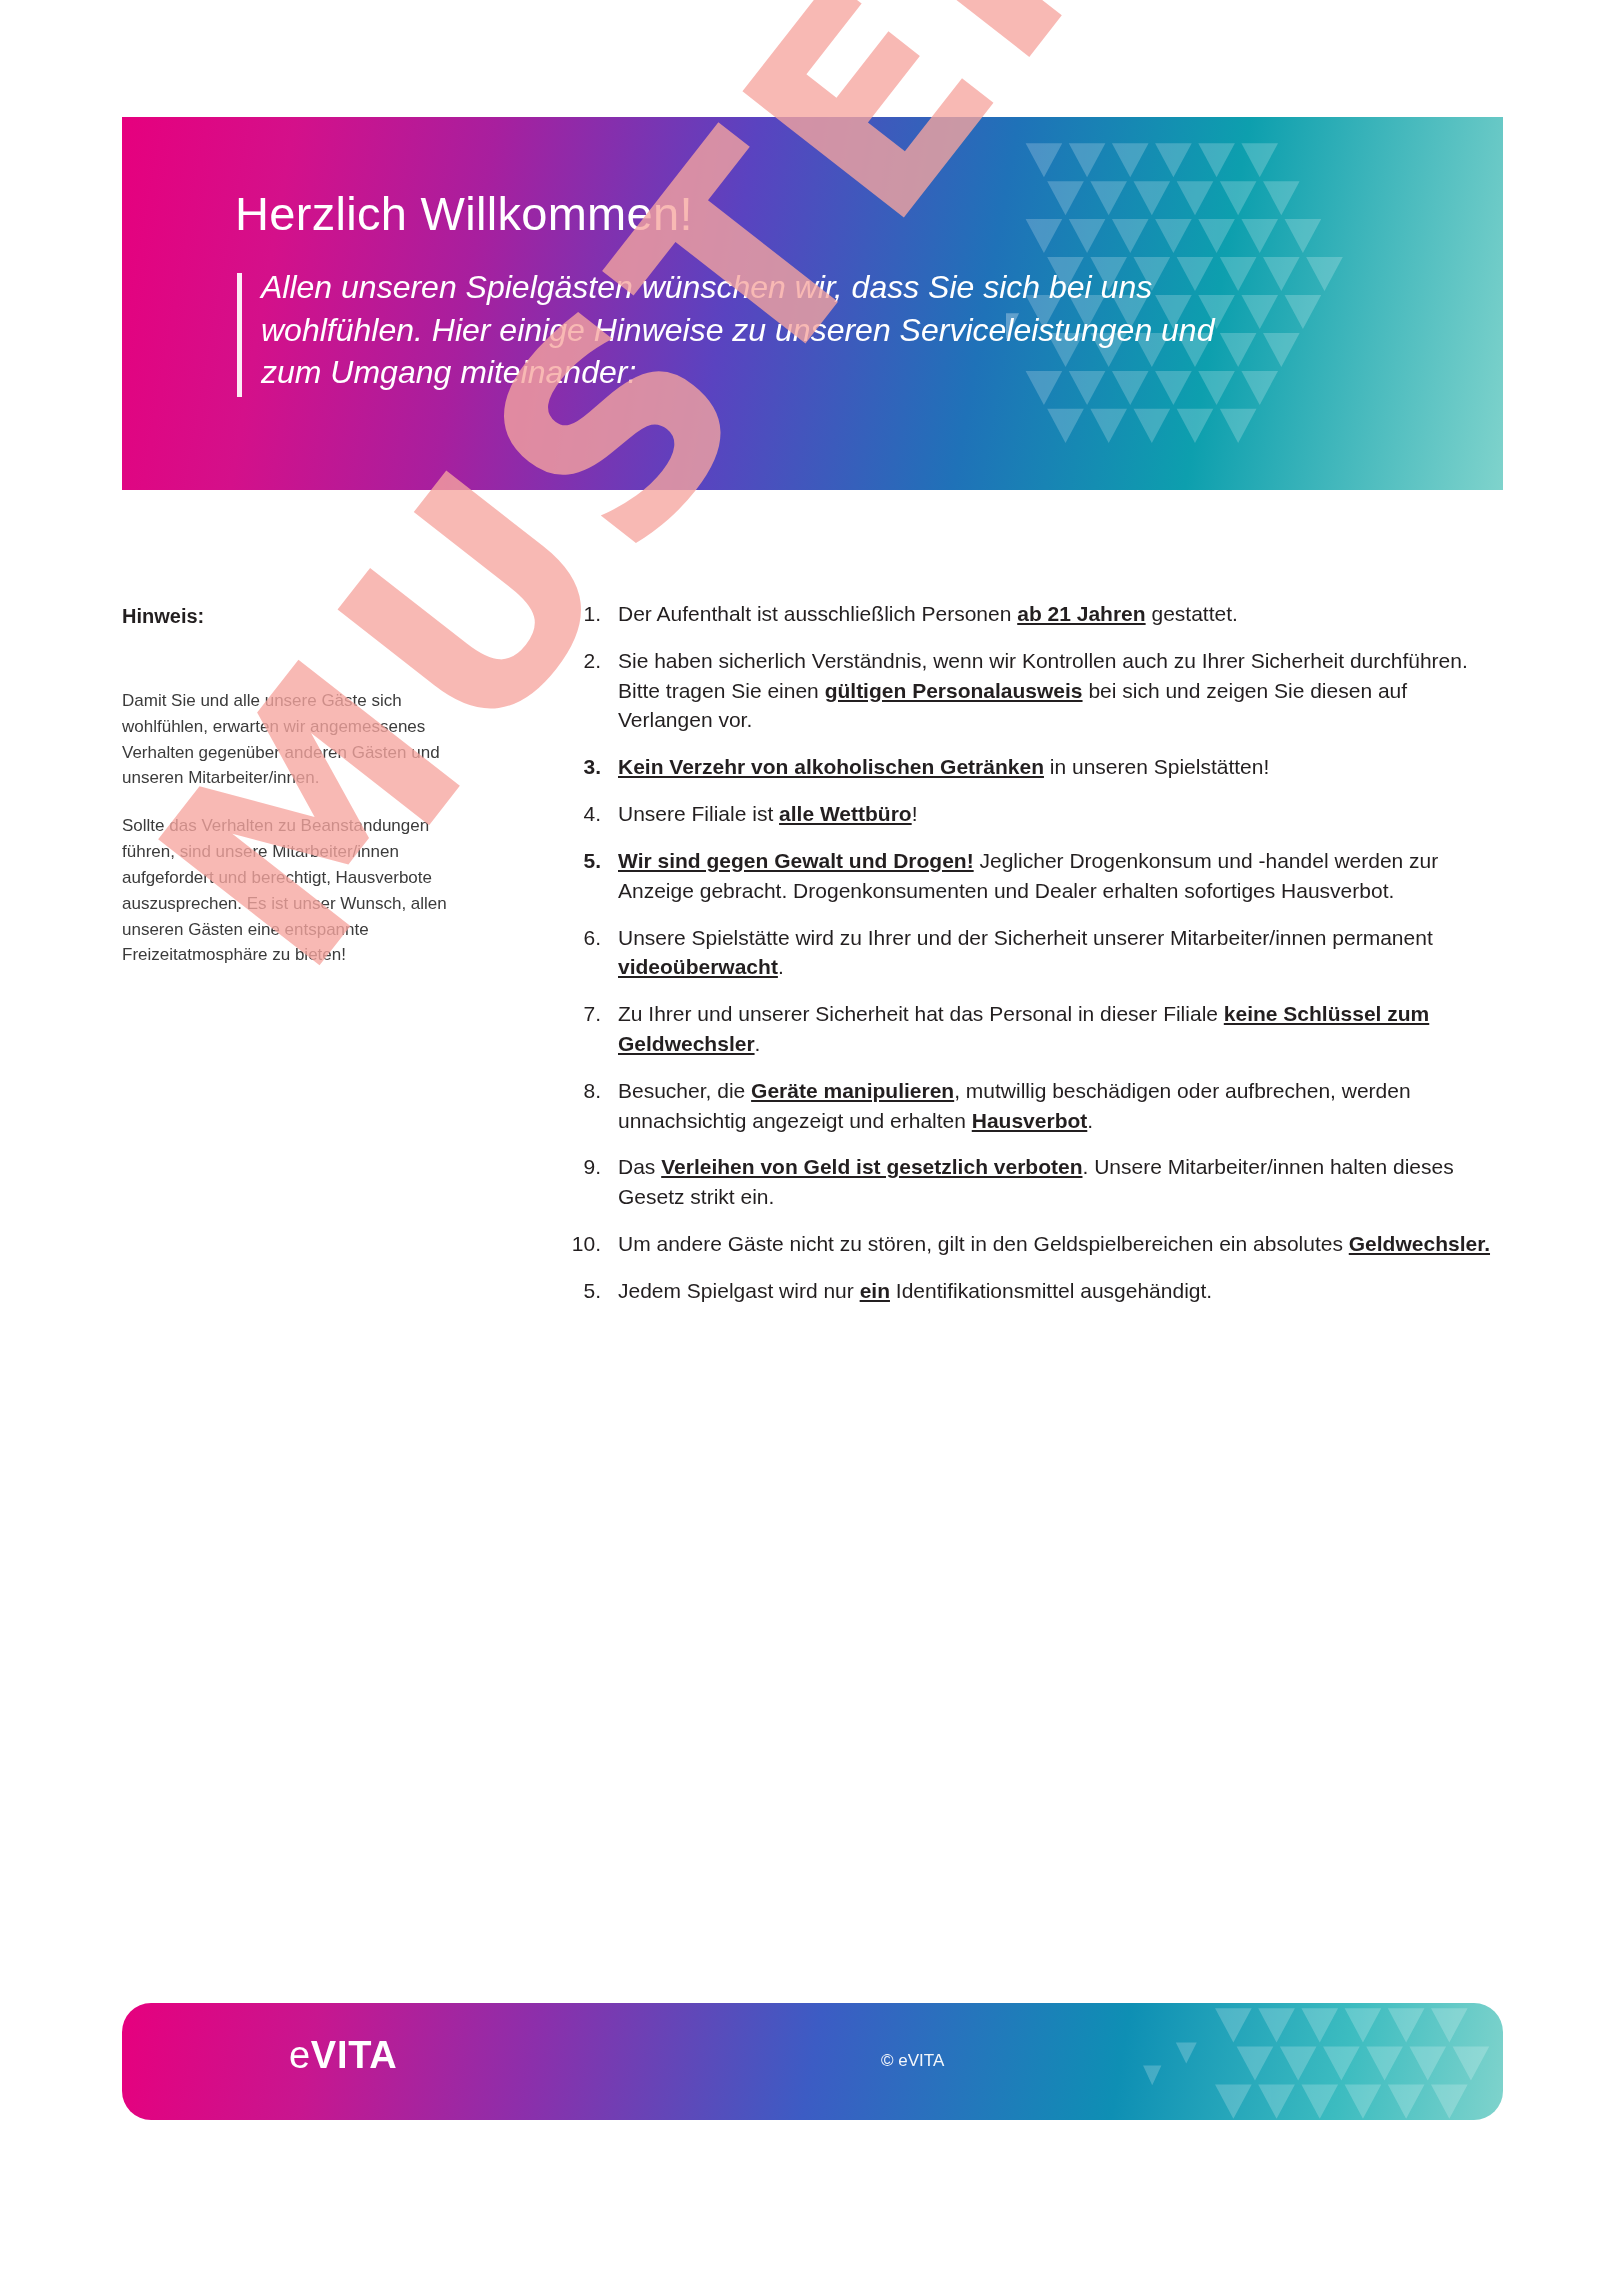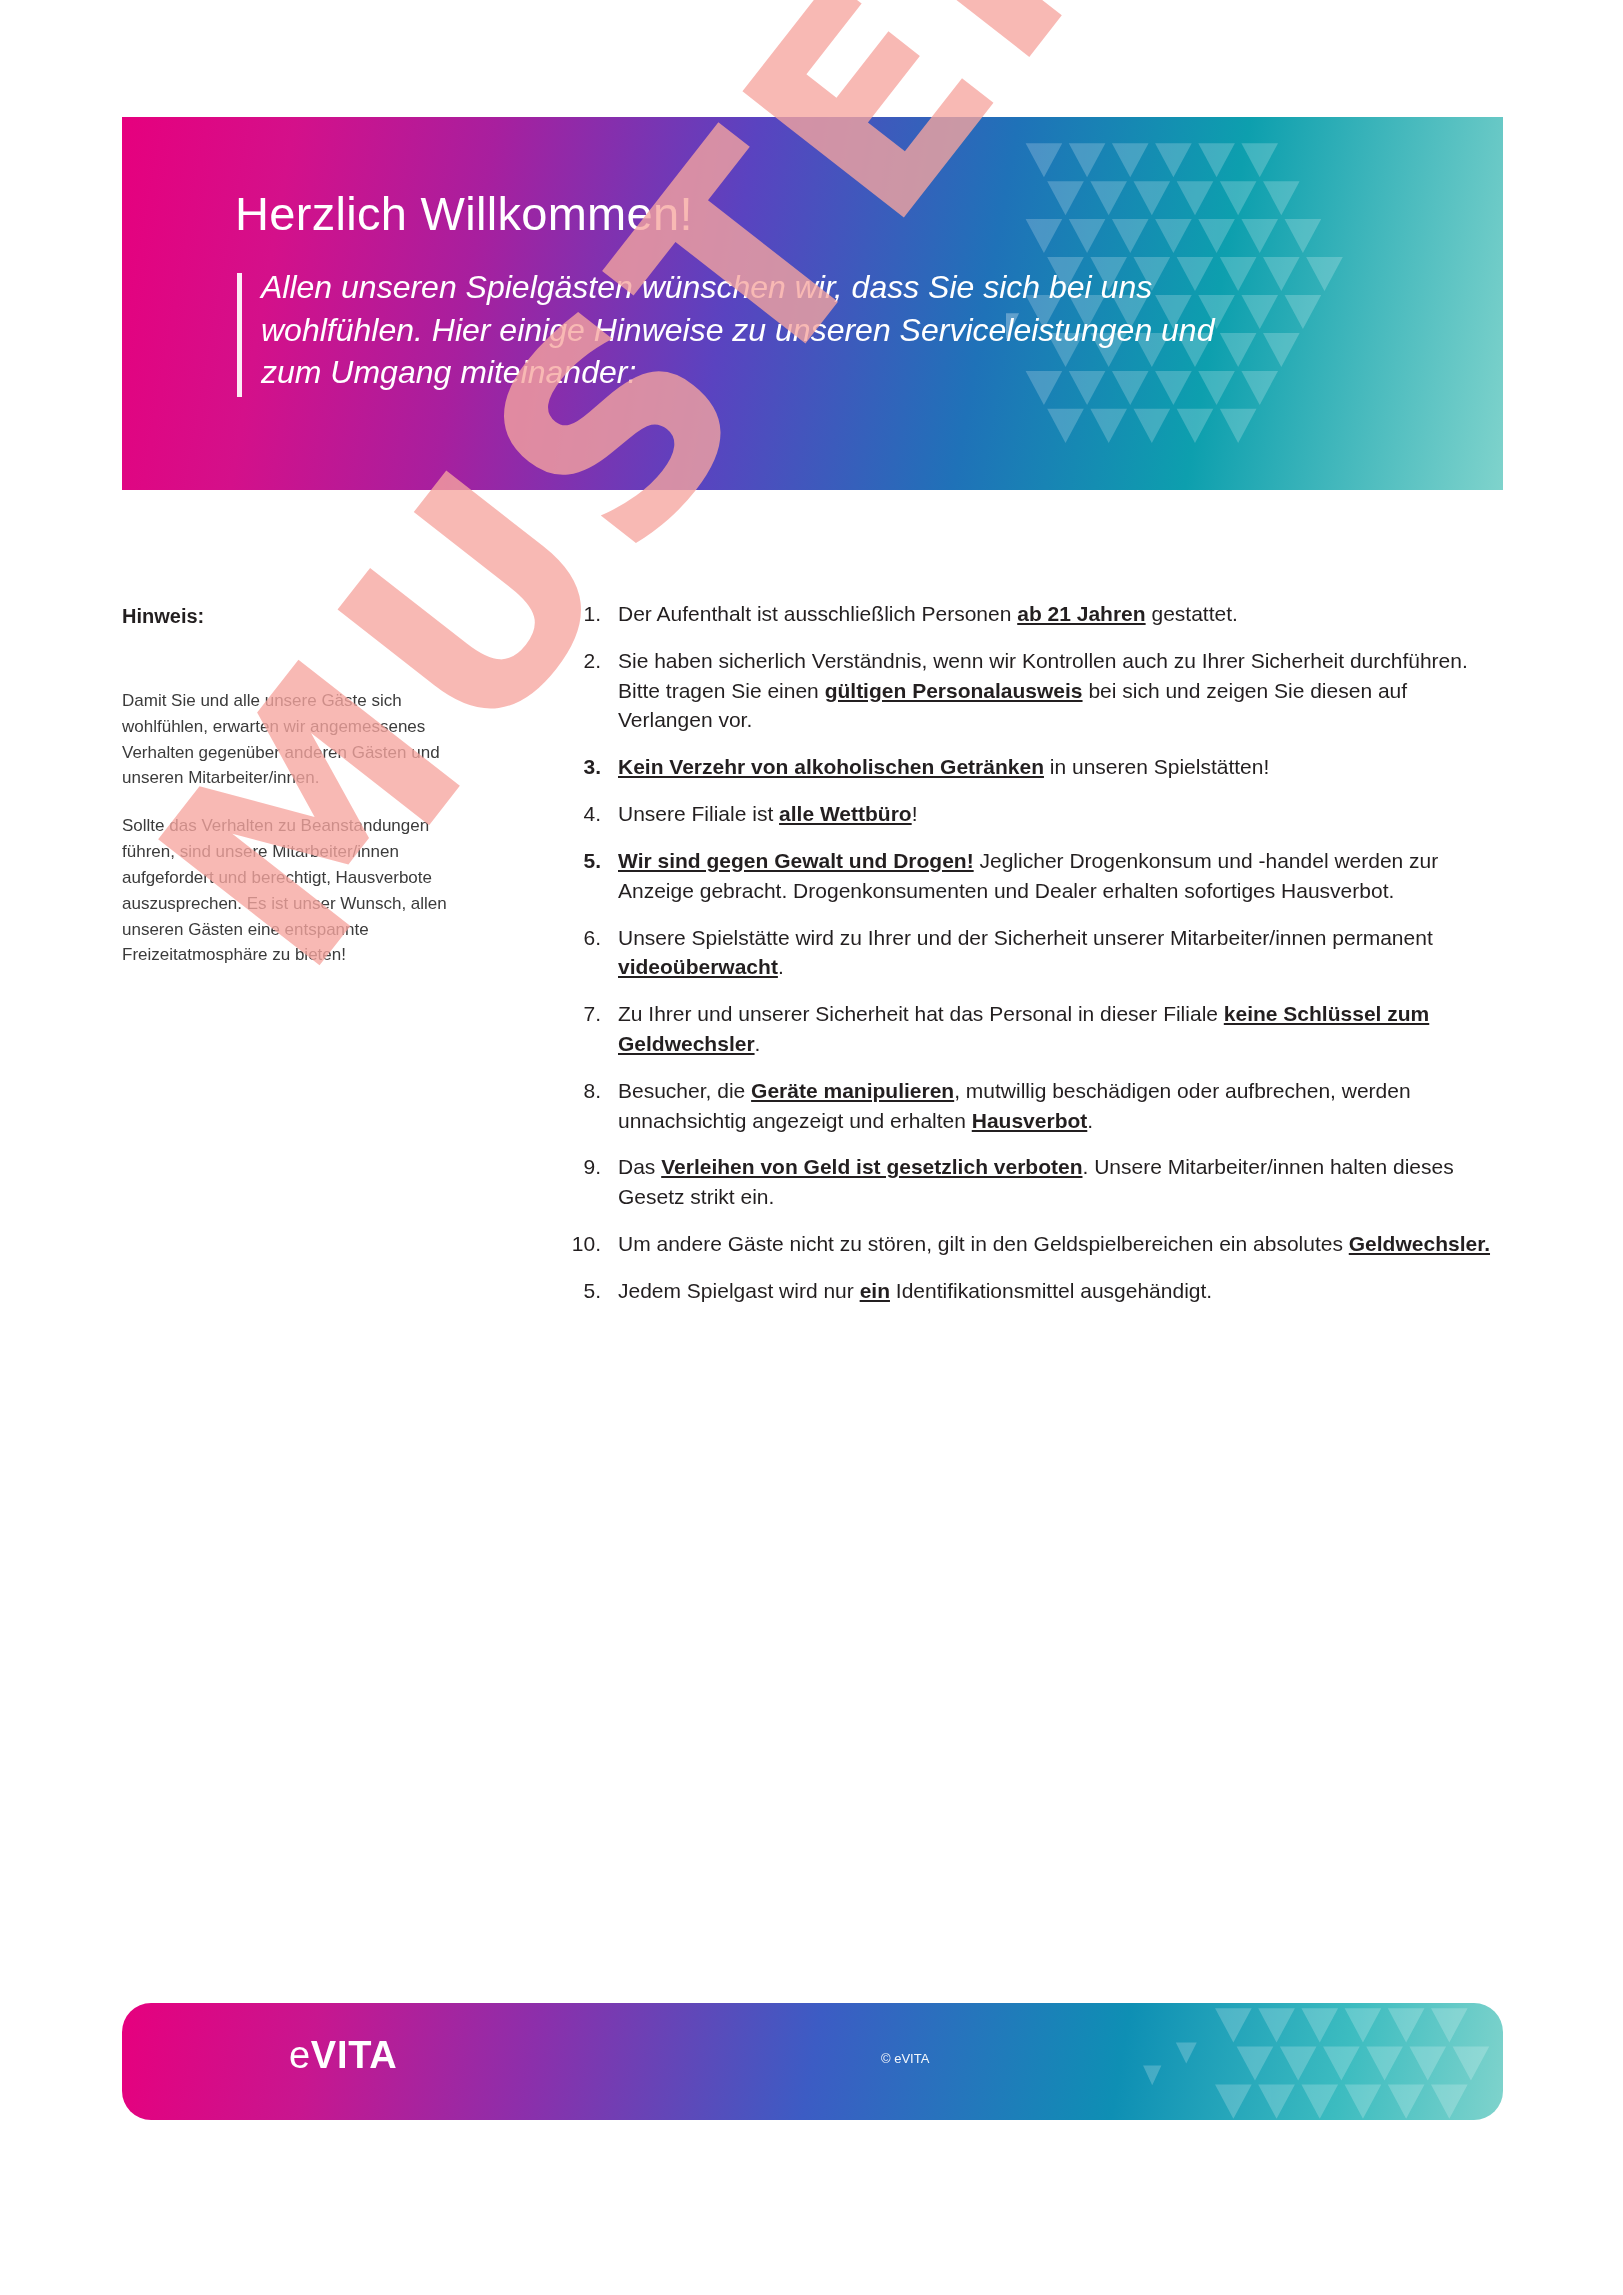--- a/index.html
+++ b/index.html
@@ -166,21 +166,21 @@
     color: #ffffff;
     letter-spacing: 0.7px;
     font-family: "Liberation Sans", sans-serif;
   }
   .footer-logo .lo-e { font-weight: 300; }
   .footer-logo .lo-v { font-weight: bold; }
   .footer-copy {
     position: absolute;
     left: 759px;
     top: 48px;
-    font-size: 13px;
+    font-size: 17px;
     color: #ffffff;
     opacity: 0.95;
     text-align: center;
   }
 </style>
 </head>
 <body>
 
 <div class="header-banner">
   <svg class="tri-field" viewBox="0 0 760 570" preserveAspectRatio="none">

